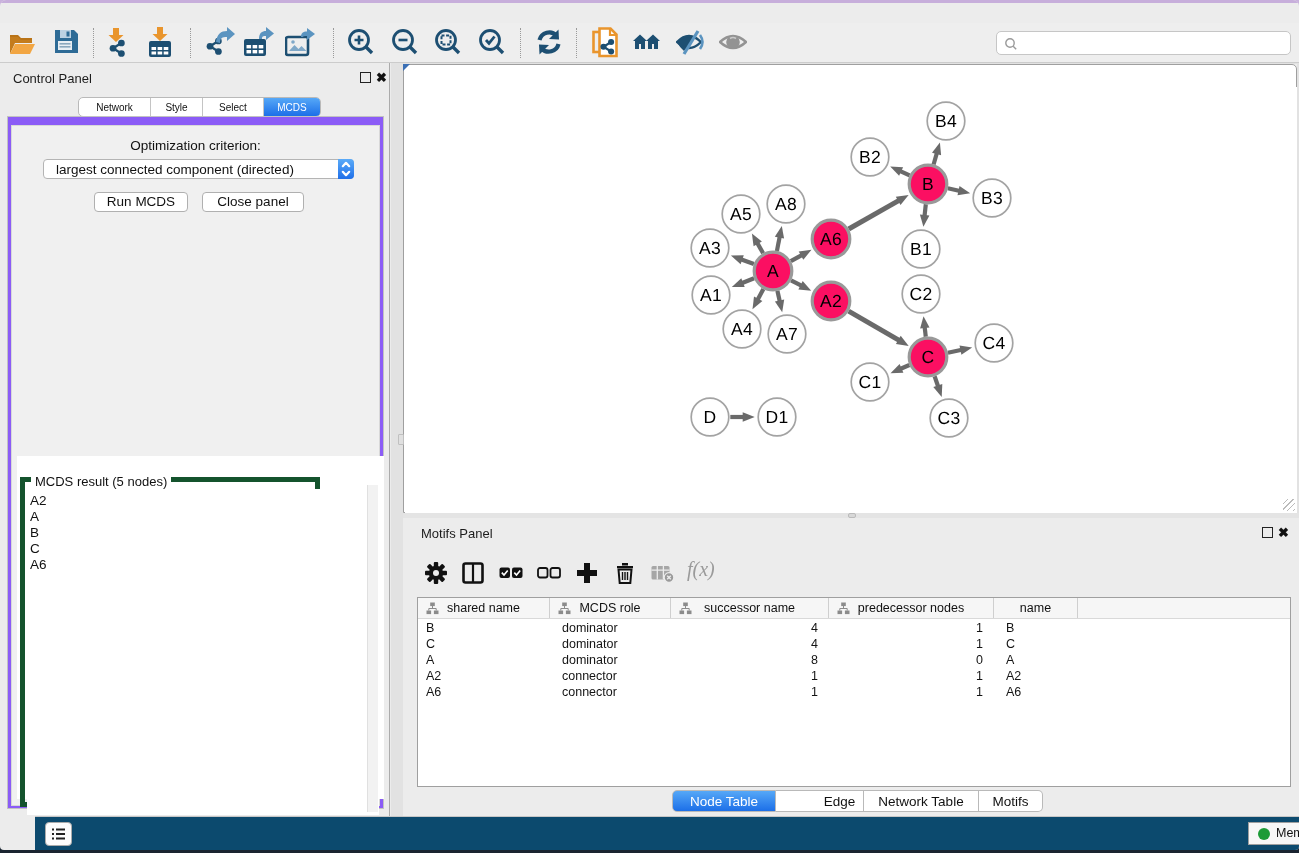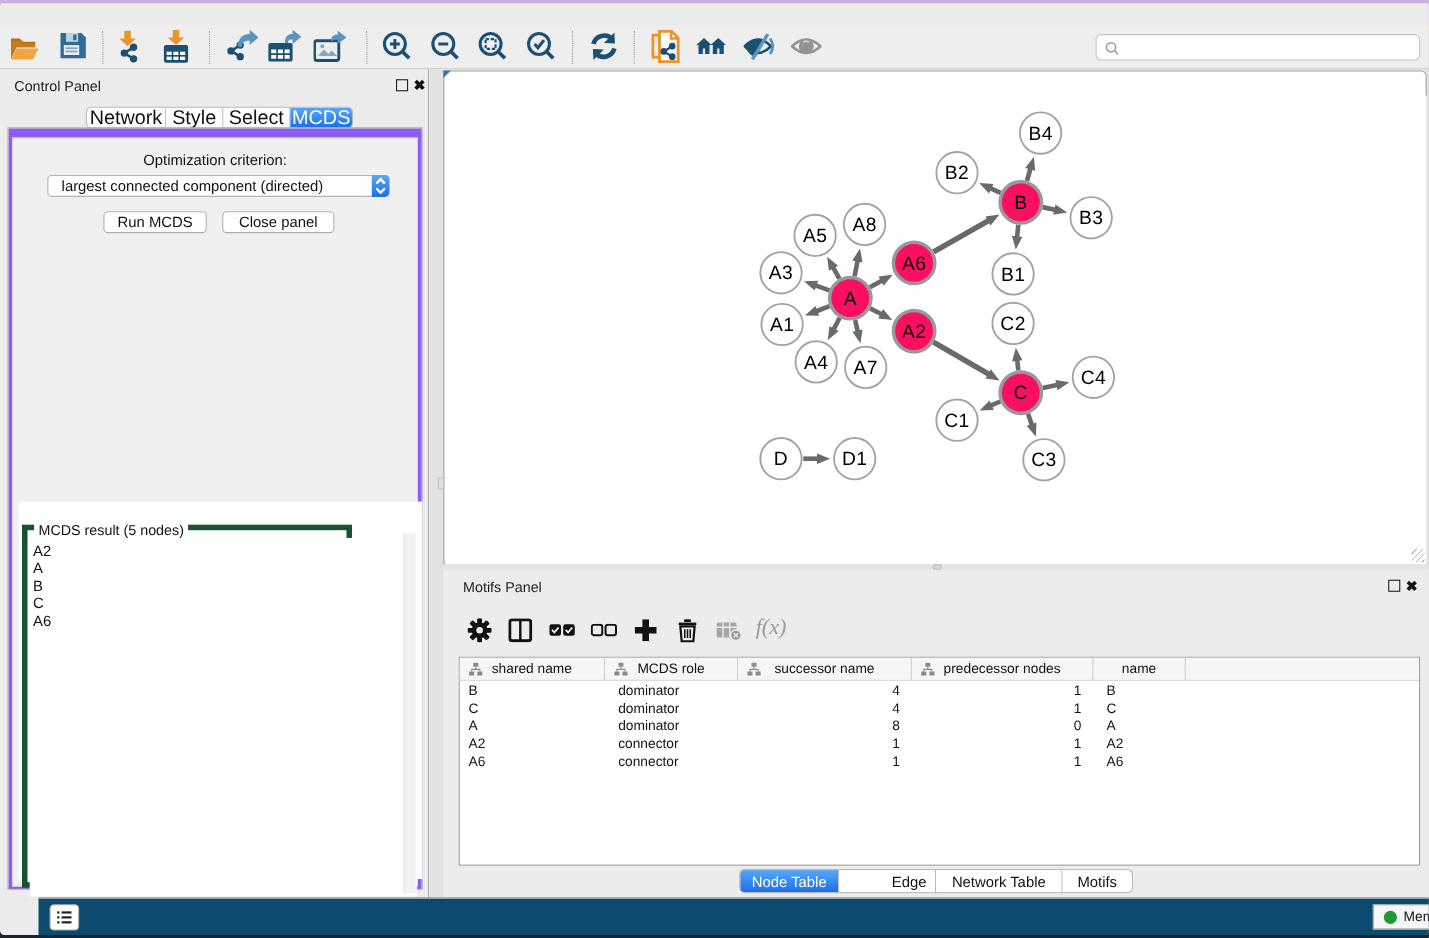--- a/index.html
+++ b/index.html
@@ -19,21 +19,21 @@
 .tbi { position:absolute; top:4px; }
 #searchbox { position:absolute; left:996px; top:8px; width:295px; height:24px; background:#ffffff; border:1px solid #c6c6c6; border-radius:5px; }
 #searchbox svg { position:absolute; left:6px; top:4px; }
 
 
 #cpanel { position:absolute; left:0; top:63px; width:390px; height:753px; background:#ececec; border-right:1px solid #ababab; }
 #cp-title { position:absolute; left:13px; top:8px; font-size:13px; color:#1c1c1c; }
 .wbtn { position:absolute; top:9px; width:11px; height:11px; border:1.6px solid #222; }
 .xbtn { position:absolute; top:7px; font-size:13px; font-weight:bold; color:#111; }
 #cp-tabs { position:absolute; left:78px; top:34px; width:243px; height:20px; display:flex;
-  border:1px solid #b9b9b9; border-radius:5px; background:#ffffff; overflow:hidden; font-size:18px; }
+  border:1px solid #b9b9b9; border-radius:5px; background:#ffffff; overflow:hidden; font-size:10px; }
 #cp-tabs div { flex:0 0 auto; text-align:center; line-height:19px; color:#111; border-right:1px solid #c4c4c4; }
 #cp-tabs .w1 { width:72px; } #cp-tabs .w2 { width:52px; } #cp-tabs .w3 { width:61px; }
 #cp-tabs .sel { width:56px; background:linear-gradient(#56a8f7,#1c6fe8); color:#ffffff; border-right:none; }
 #cp-outer { position:absolute; left:7px; top:53px; width:377px; height:693px; background:#8b5cf6; border:1px solid #c2c2c2; }
 #cp-inner { position:absolute; left:3px; top:8px; width:369px; height:681px; background:#f0f0f0; border:1px solid #d8d8d8; }
 #opt-label { position:absolute; left:0; top:12px; width:100%; text-align:center; font-size:13.5px; color:#111; }
 #dropdown { position:absolute; left:31px; top:33px; width:311px; height:20px; background:#ffffff; border:1px solid #b4b4b4; border-radius:4px; }
 #dropdown .txt { position:absolute; left:12px; top:2px; font-size:13.5px; color:#111; }
 #dropdown .step { position:absolute; right:-1px; top:-1px; width:16px; height:20px; background:linear-gradient(#5babf8,#1f6fe9); border-radius:0 4px 4px 0; }
 .btn { position:absolute; height:20px; background:#ffffff; border:1px solid #b0b0b0; border-radius:4px;
@@ -453,21 +453,21 @@
         </div>
         <div class="trow" style="top:86px;">
           <span style="left:8px;">A6</span>
           <span style="left:144px;">connector</span>
           <span style="left:380px; width:20px; text-align:right;">1</span>
           <span style="left:545px; width:20px; text-align:right;">1</span>
           <span style="left:588px;">A6</span>
         </div>
     </div>
     <div id="tp-tabs">
-      <div style="width:91px;">Node Table</div>
+      <div style="width:104px;">Node Table</div>
       <div style="width:88px;padding-left:40px;">Edge Table</div>
       <div style="width:115px;">Network Table</div>
       <div style="width:64px;">Motifs</div>
     </div>
   </div>
 
   <div id="statusbar">
     <div id="listbtn"><svg width="25" height="22" viewBox="0 0 25 22">
           <g fill="#222">
             <rect x="6" y="5.5" width="2" height="2"></rect>

